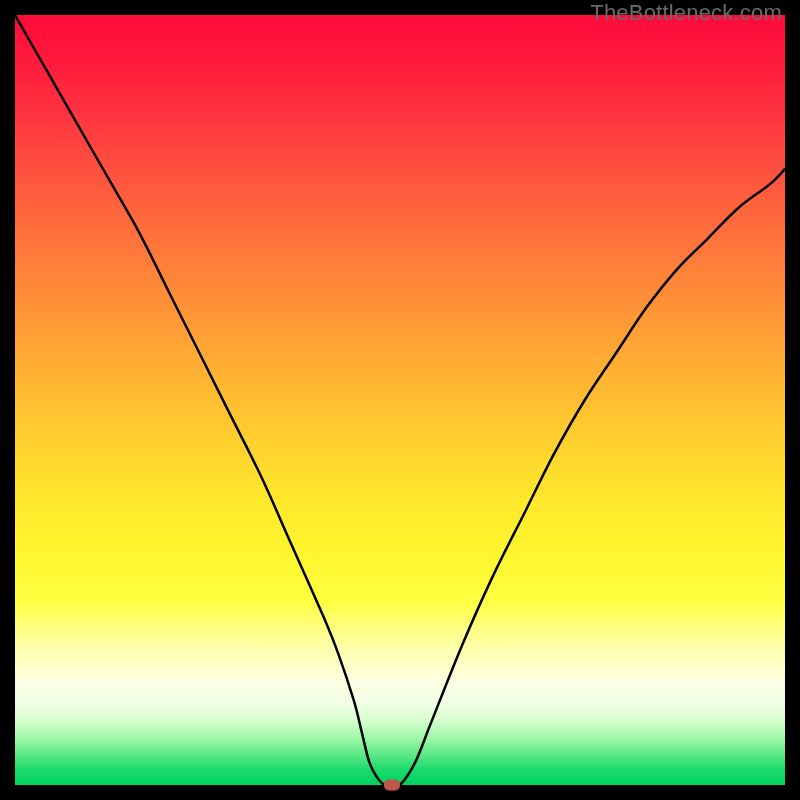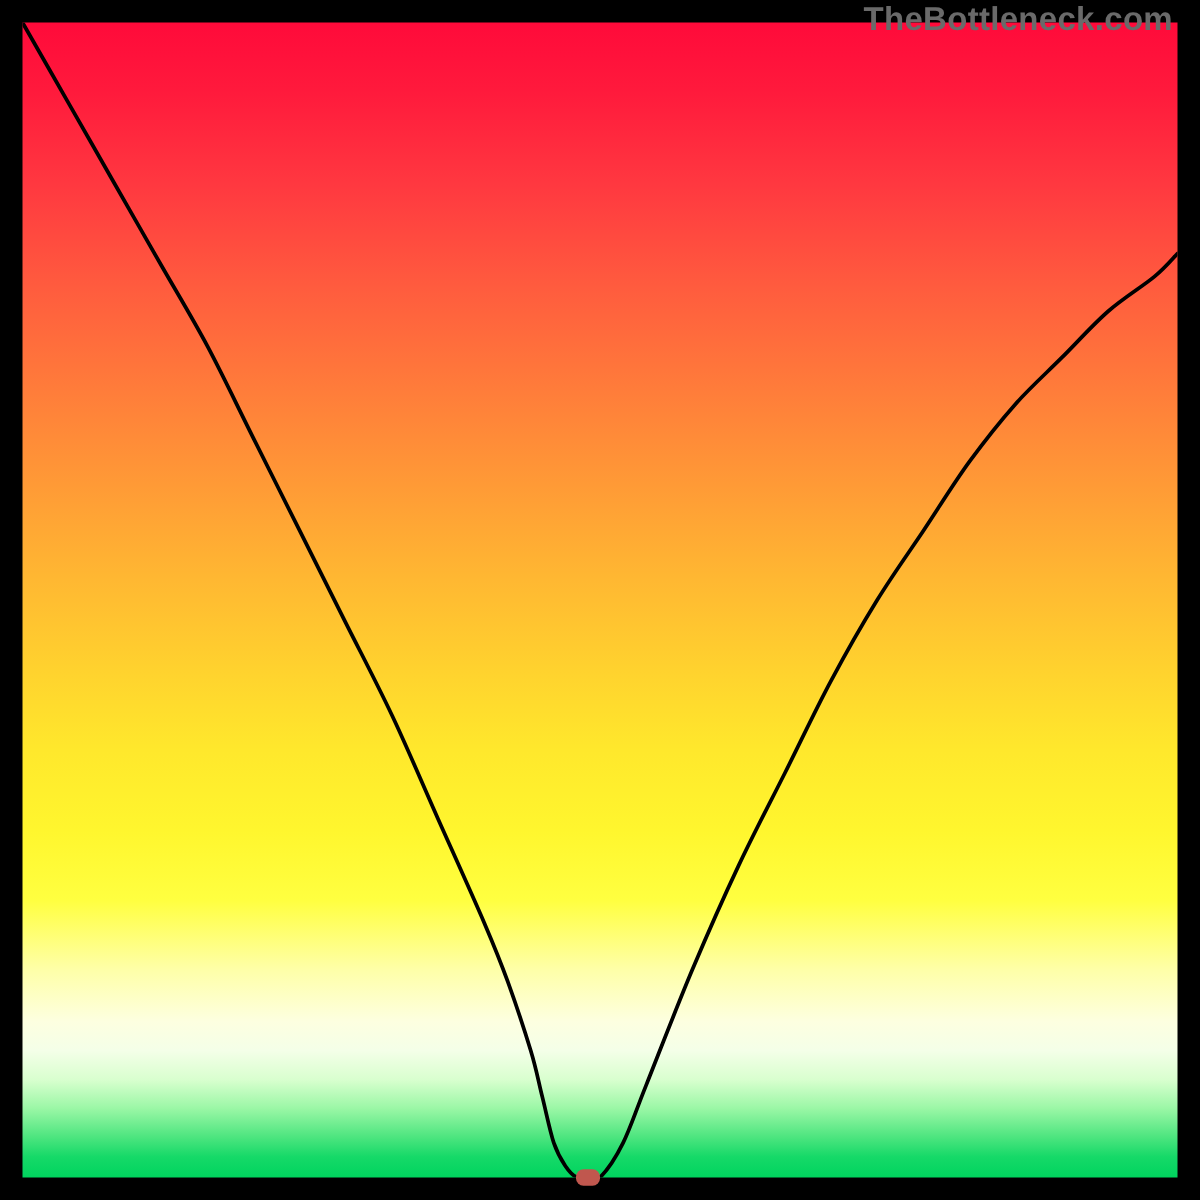--- a/index.html
+++ b/index.html
@@ -45,21 +45,21 @@
       #16d968 98.2%,
       #00d45e 100%
     );
   }
   .watermark {
     position: absolute;
     top: 0px;
     right: 18px;
     color: #6a6a6a;
     font-size: 22px;
-    font-weight: 700;
+    font-weight: 400;
     letter-spacing: 0.2px;
     user-select: none;
   }
   svg.curve {
     position: absolute;
     left: 0;
     top: 0;
     width: 770px;
     height: 770px;
   }

